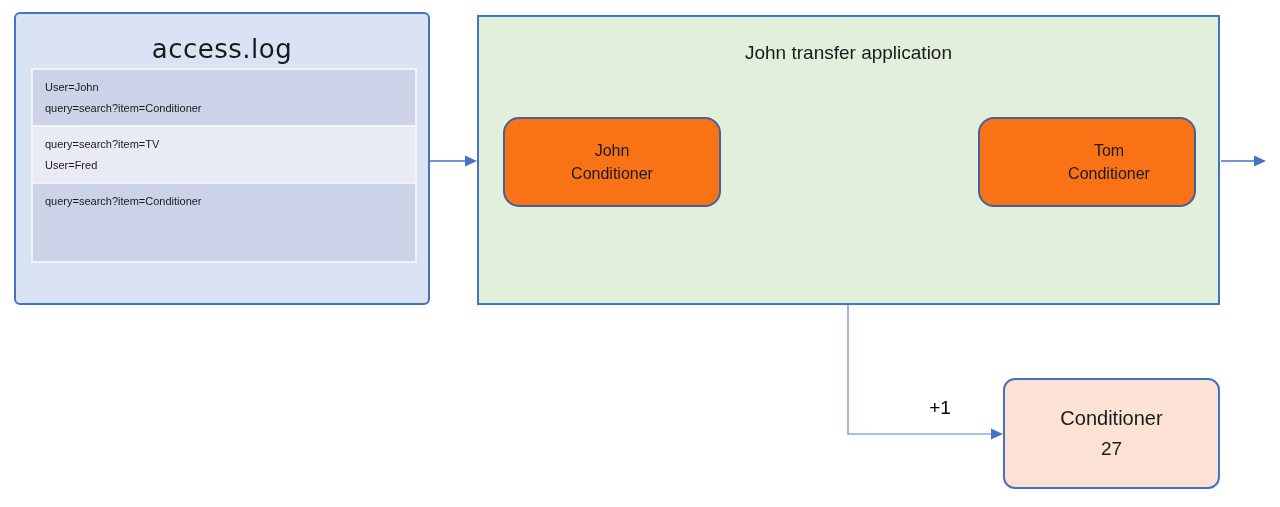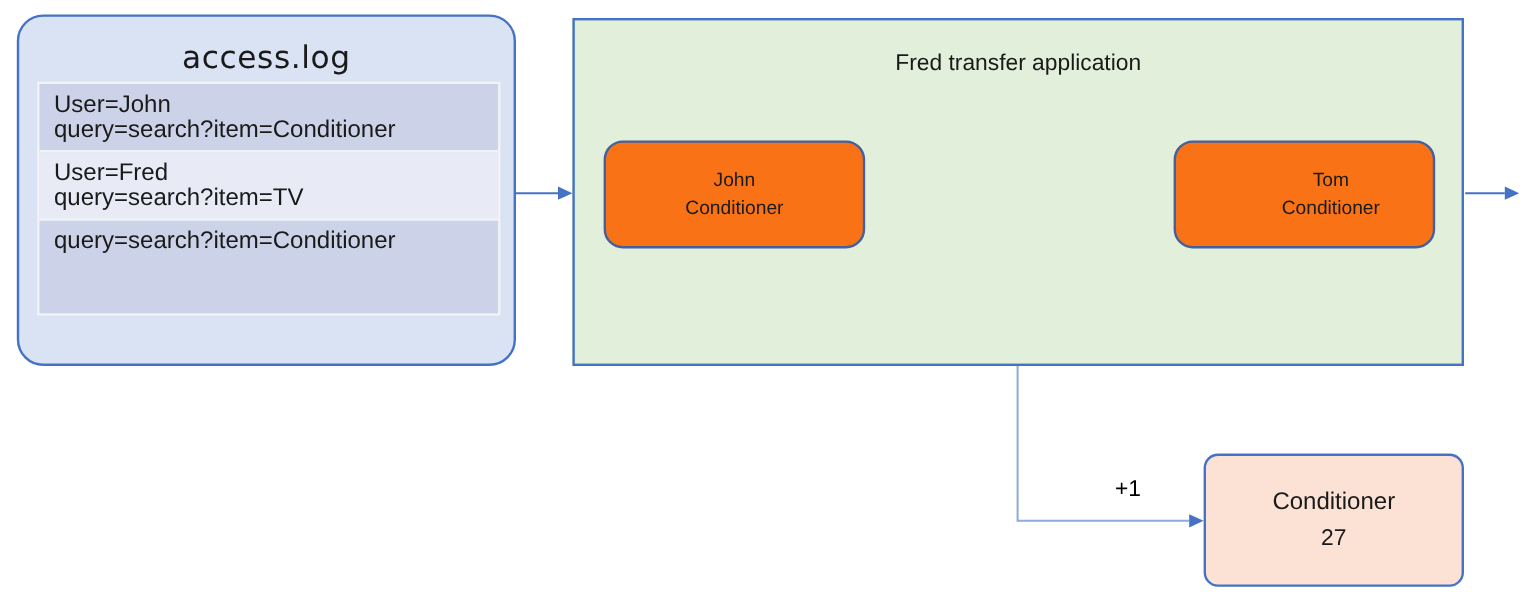--- a/index.html
+++ b/index.html
@@ -19,41 +19,41 @@
     pointer-events: none;
   }
 
   
   .log-box {
     position: absolute;
     left: 14px; top: 12px;
     width: 416px; height: 293px;
     background: #dae3f3;
     border: 2px solid #4472c4;
-    border-radius: 22px;
+    border-radius: 6px;
     box-sizing: border-box;
   }
   .log-title {
     margin-top: 20px;
     text-align: center;
     font-family: "DejaVu Sans", sans-serif;
     font-size: 26px;
     letter-spacing: 0.5px;
     color: #1a1a1a;
   }
   .log-rows {
     position: absolute;
     left: 15px; top: 54px;
     width: 382px;
     border: 2px solid #f2f3f8;
   }
   .log-row {
     box-sizing: border-box;
     padding: 7px 10px 0 12px;
-    font-size: 20px;
+    font-size: 11px;
     line-height: 21px;
     color: #1a1a1a;
   }
   .log-row.shade-dark  { background: #ccd3e9; }
   .log-row.shade-light { background: #e8ebf5; }
   .log-row.r1 { height: 57px; border-bottom: 2px solid #f2f3f8; }
   .log-row.r2 { height: 57px; border-bottom: 2px solid #f2f3f8; }
   .log-row.r3 { height: 77px; }
 
   
@@ -139,31 +139,31 @@
   </svg>
 
   <div class="log-box">
     <div class="log-title">access.log</div>
     <div class="log-rows">
       <div class="log-row shade-dark r1">
         <div>User=John</div>
         <div>query=search?item=Conditioner</div>
       </div>
       <div class="log-row shade-light r2">
+        <div>query=search?item=TV</div>
         <div>User=Fred</div>
-        <div>query=search?item=TV</div>
       </div>
       <div class="log-row shade-dark r3">
         <div>query=search?item=Conditioner</div>
       </div>
     </div>
   </div>
 
   <div class="app-box">
-    <div class="app-title">Fred transfer application</div>
+    <div class="app-title">John transfer application</div>
     <div class="record-card c1">
       <div>John</div>
       <div>Conditioner</div>
     </div>
     <div class="record-card c3">
       <div>Tom</div>
       <div>Conditioner</div>
     </div>
   </div>
 

